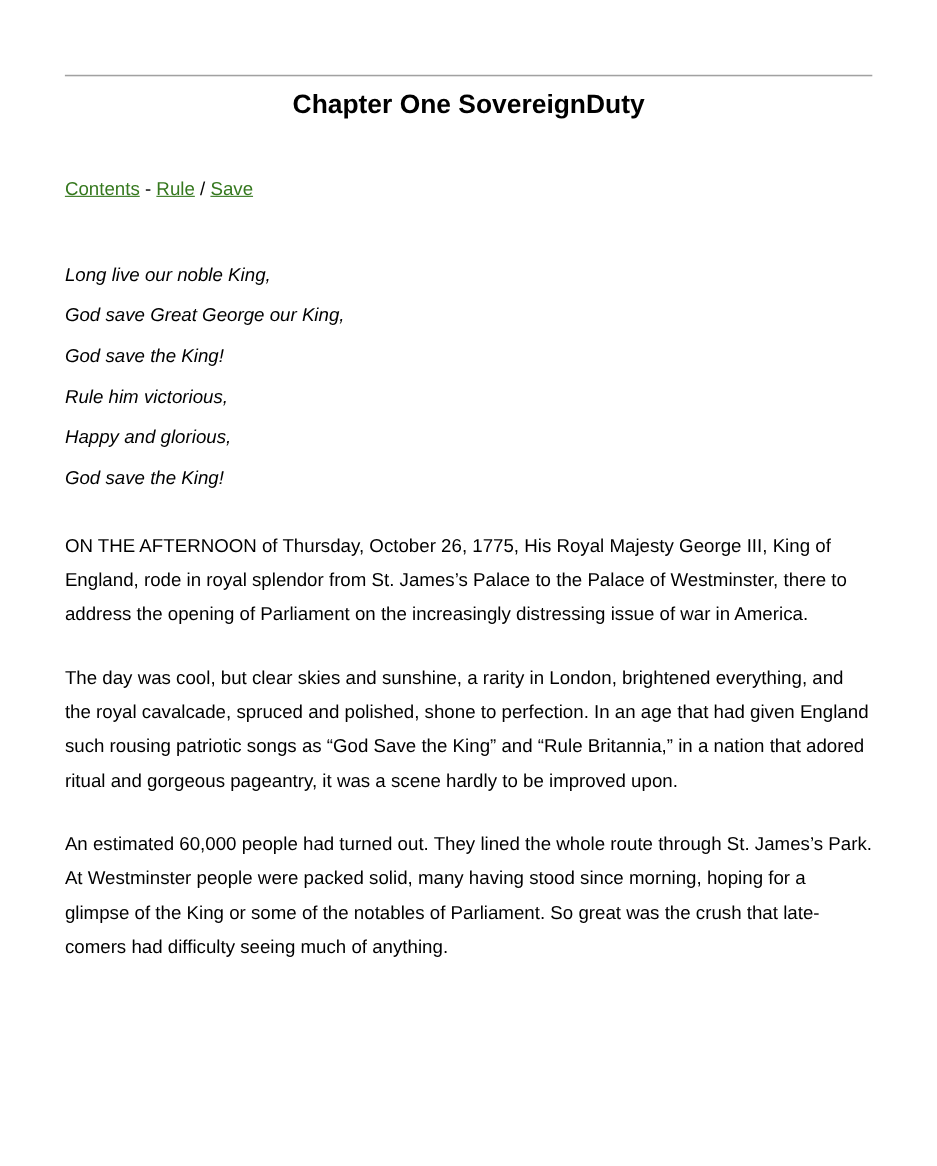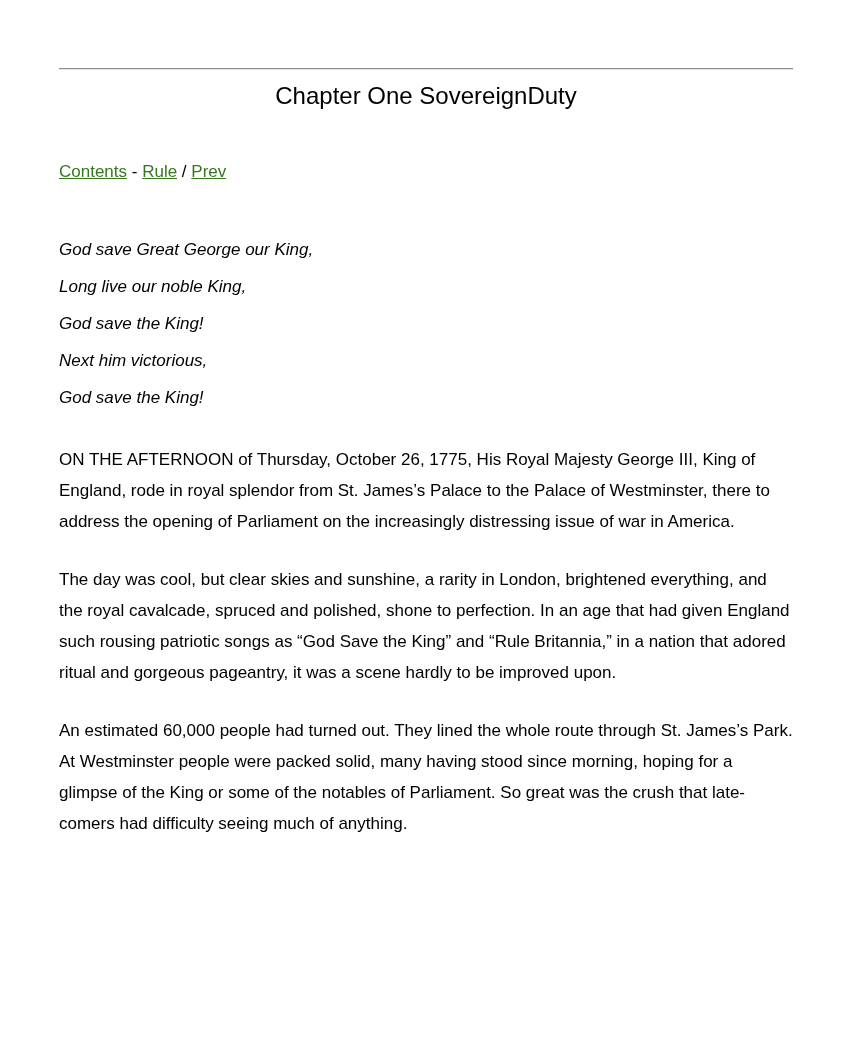--- a/index.html
+++ b/index.html
@@ -24,21 +24,21 @@
     margin: 68px 0 0 0;
     border: 0;
     border-top: 1px solid #8f8f8f;
     border-bottom: 1px solid #e2e2e2;
     height: 0;
   }
   h1.chapter-title {
     margin: 12px 0 0 0;
     font-size: 24px;
     line-height: 28px;
-    font-weight: normal;
+    font-weight: bold;
     text-align: center;
   }
   .nav {
     margin: 52px 0 0 0;
     font-size: 17px;
     line-height: 20px;
   }
   .nav a {
     color: var(--link-color);
     text-decoration: underline;
@@ -63,28 +63,29 @@
 </head>
 <body>
 
 <div class="page">
 
   <hr class="divider">
 
   <h1 class="chapter-title">Chapter One SovereignDuty</h1>
 
   <p class="nav">
-    <a href="#">Contents</a><span class="sep"> - </span><a href="#">Rule</a><span class="sep"> / </span><a href="#">Prev</a>
+    <a href="#">Contents</a><span class="sep"> - </span><a href="#">Rule</a><span class="sep"> / </span><a href="#">Save</a>
   </p>
 
   <div class="verse">
+    <p>Long live our noble King,</p>
     <p>God save Great George our King,</p>
-    <p>Long live our noble King,</p>
     <p>God save the King!</p>
-    <p>Next him victorious,</p>
+    <p>Rule him victorious,</p>
+    <p>Happy and glorious,</p>
     <p>God save the King!</p>
   </div>
 
   <div class="prose">
     <p>ON THE AFTERNOON of Thursday, October 26, 1775, His Royal Majesty George III, King of England, rode in royal splendor from St. James’s Palace to the Palace of Westminster, there to address the opening of Parliament on the increasingly distressing issue of war in America.</p>
     <p>The day was cool, but clear skies and sunshine, a rarity in London, brightened everything, and the royal cavalcade, spruced and polished, shone to perfection. In an age that had given England such rousing patriotic songs as “God Save the King” and “Rule Britannia,” in a nation that adored ritual and gorgeous pageantry, it was a scene hardly to be improved upon.</p>
     <p>An estimated 60,000 people had turned out. They lined the whole route through St. James’s Park. At Westminster people were packed solid, many having stood since morning, hoping for a glimpse of the King or some of the notables of Parliament. So great was the crush that late-comers had difficulty seeing much of anything.</p>
   </div>
 
 </div>

